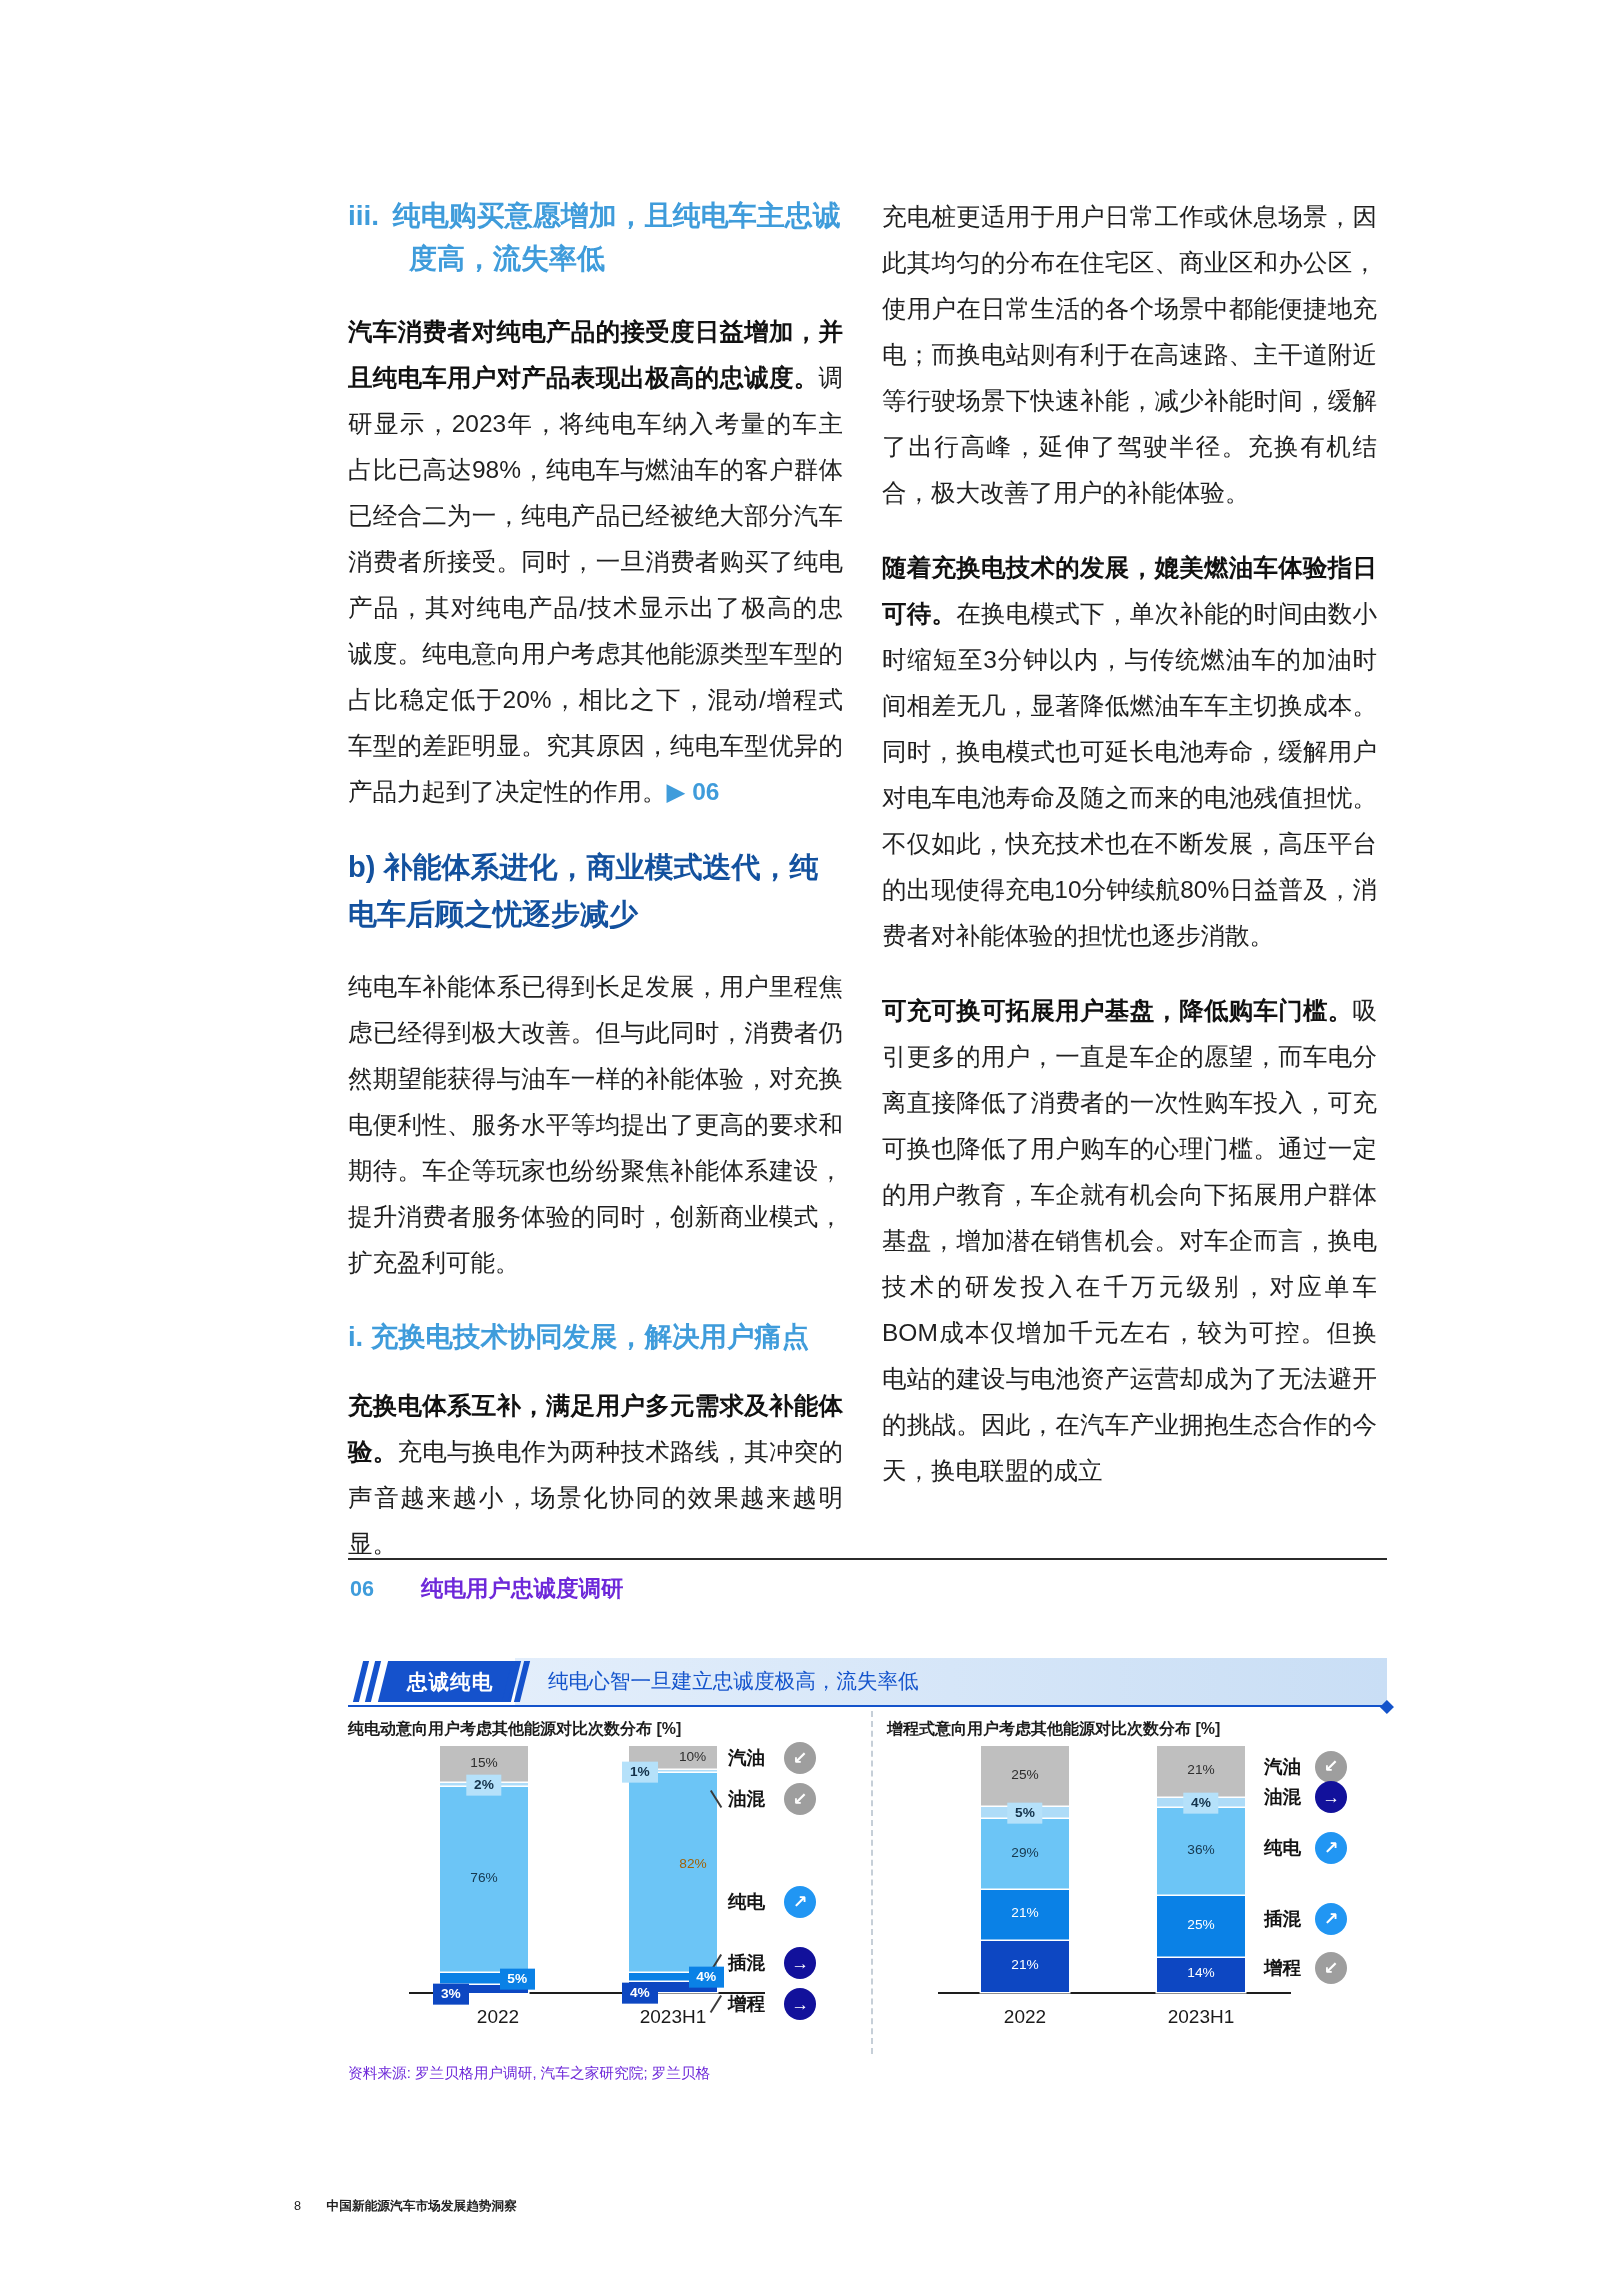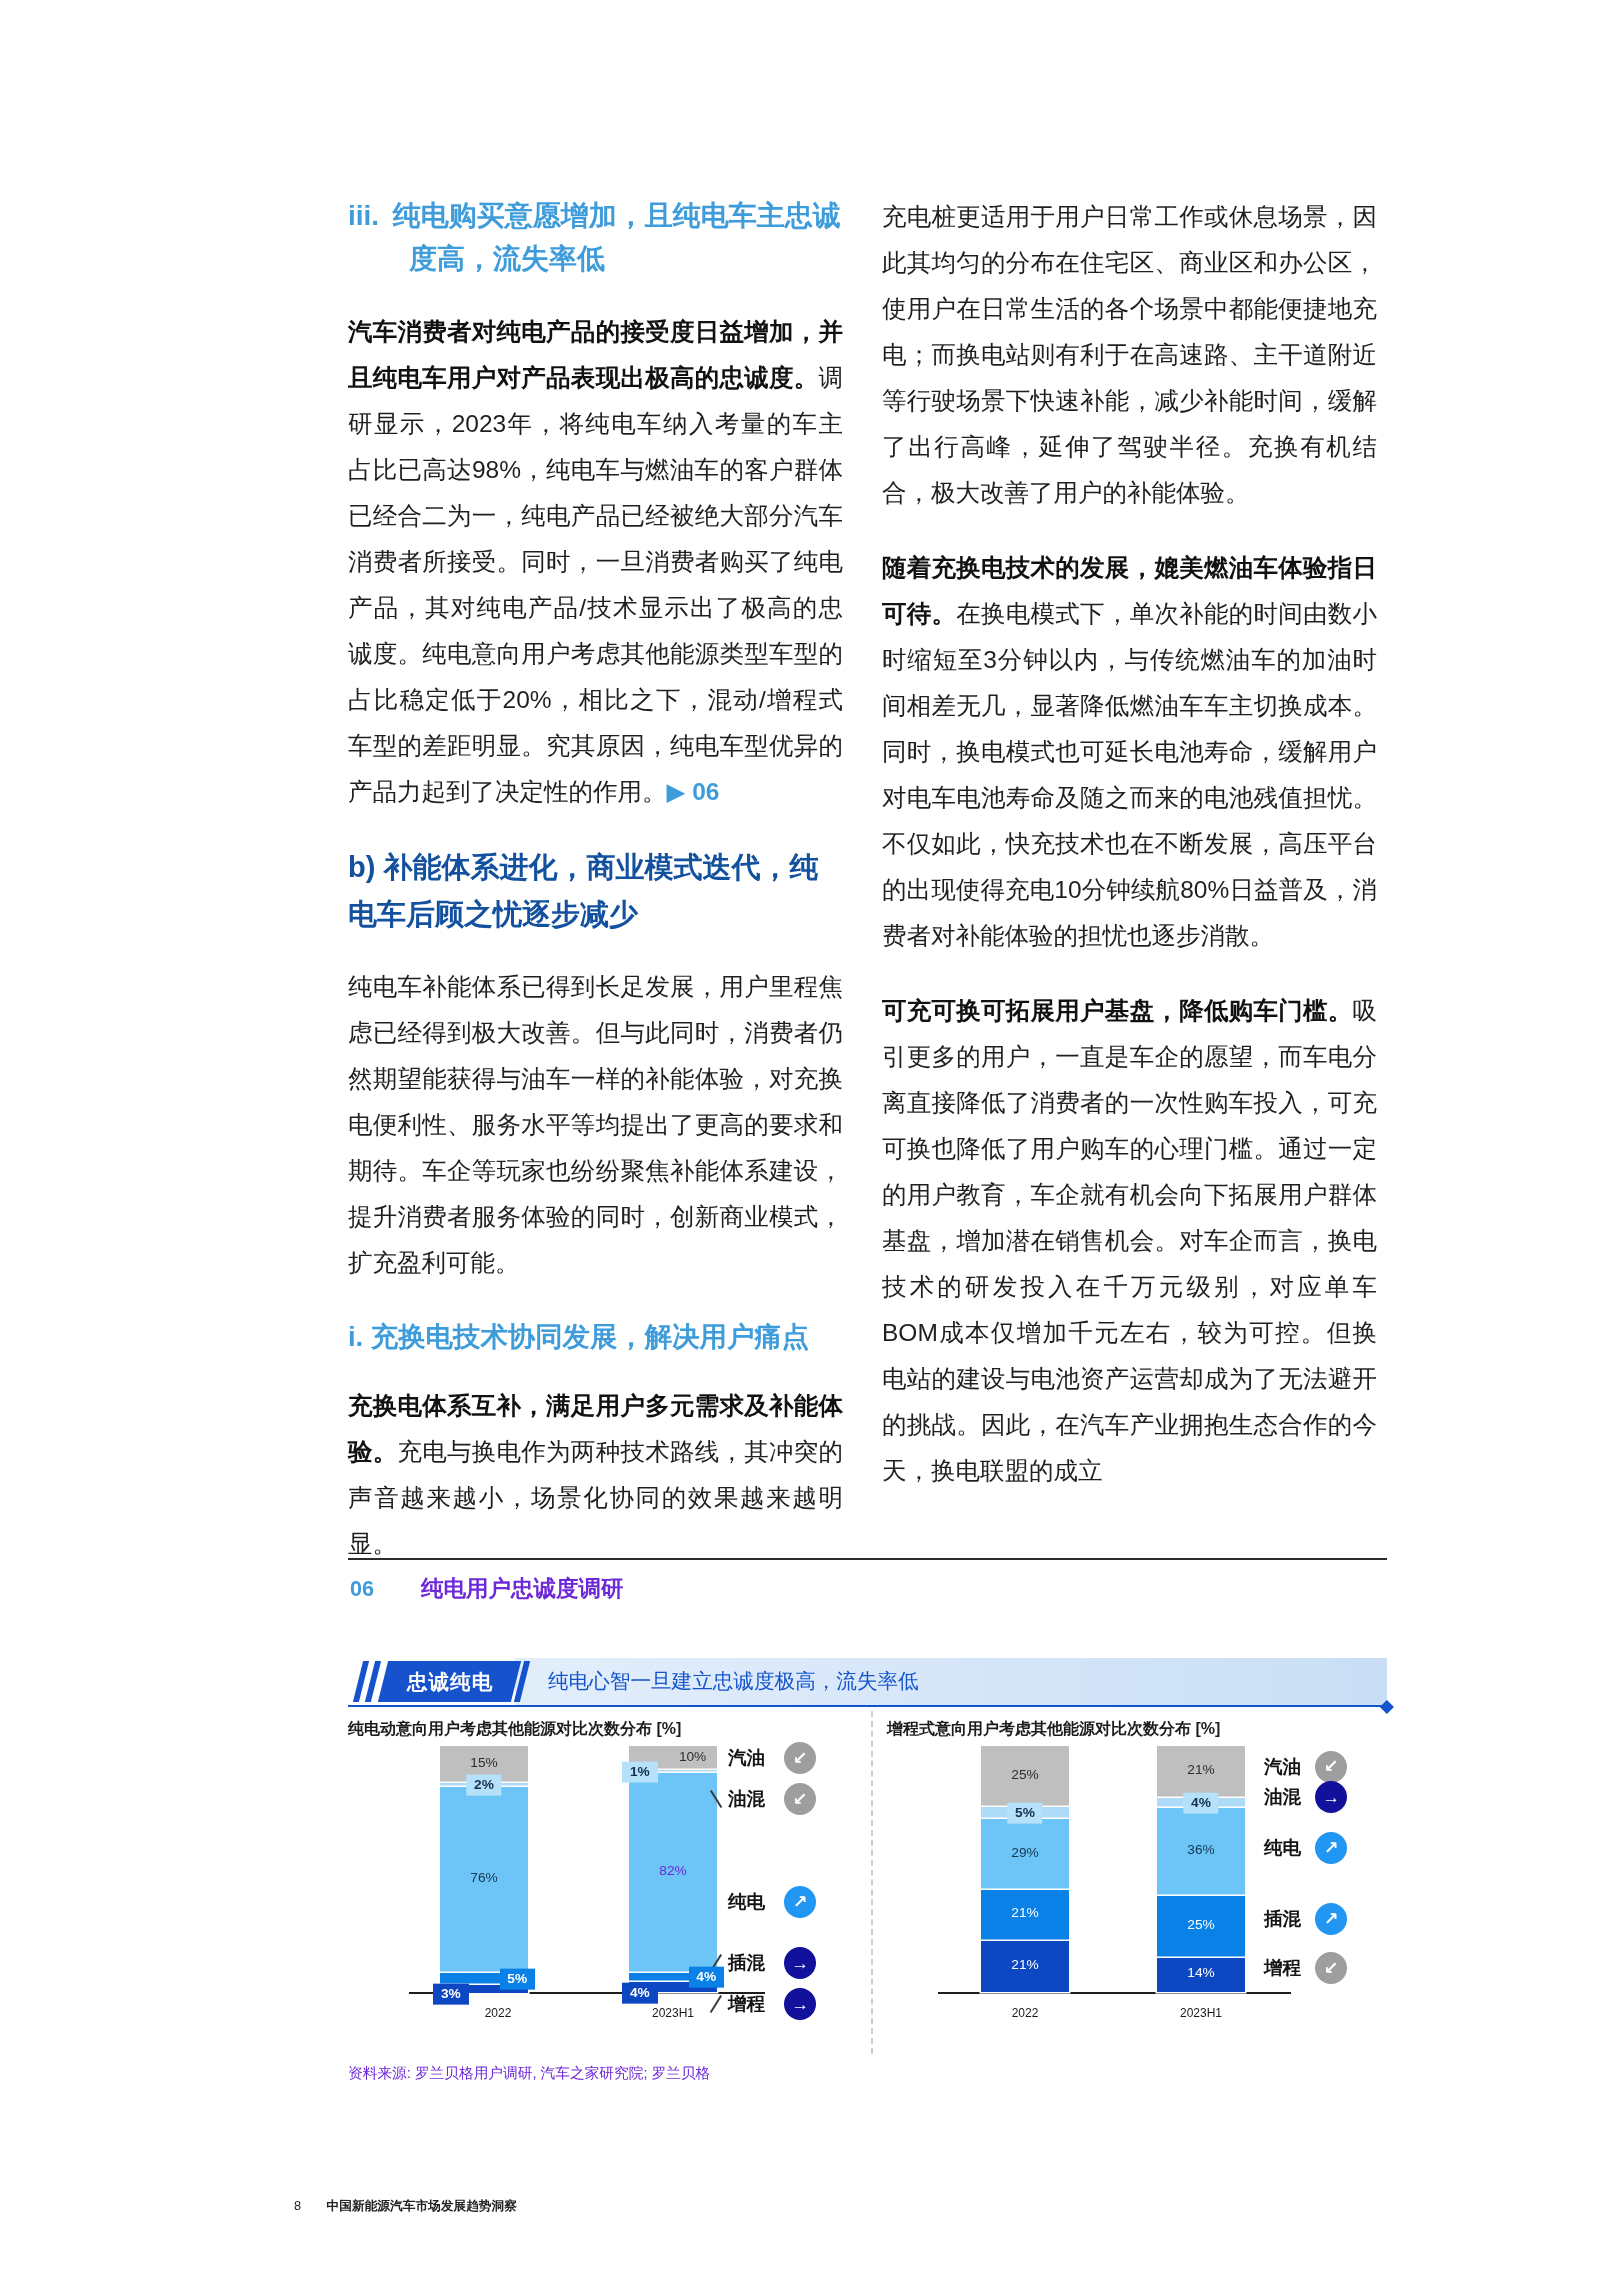--- a/index.html
+++ b/index.html
@@ -41,21 +41,21 @@
   .chart-title{position:absolute; left:0; top:0; font-size:16px; font-weight:700; color:#1c1c1c;}
   .plot{position:absolute; left:0; top:27.4px; right:0; height:323px;}
   .divider{position:absolute; left:523px; top:157px; height:343px; border-left:2px dashed #c6cfd8;}
   .axis{position:absolute; border-top:2px solid #1d1d1d;}
   .bar{position:absolute; top:0; width:88px; height:246px;}
   .seg{position:absolute; left:0; right:0; box-shadow:0 0 0 1.5px #ffffff;}
   .seg-label{position:absolute; left:0; width:100%; text-align:center; font-size:13.7px; color:#2b2b2b;}
   .value-badge{position:absolute; padding:2px 7.8px; font-size:13.7px; font-weight:700; line-height:16.7px; z-index:3;}
   .value-badge.center{transform:translate(-50%,-50%);}
   .value-badge.side{transform:translateY(-50%);}
-  .x-label{position:absolute; width:88px; text-align:center; font-size:12px; color:#1a1a1a;}
+  .x-label{position:absolute; width:88px; text-align:center; font-size:19px; color:#1a1a1a;}
   .lg-label{position:absolute; transform:translateY(-50%); font-size:18.6px; font-weight:700; color:#141414; white-space:nowrap;}
   .lg-icon{position:absolute; transform:translateY(-50%); width:32px; height:32px; border-radius:50%;
     display:flex; align-items:center; justify-content:center; color:#fff; font-size:17.6px; font-weight:700;}
   .conn{position:absolute; width:2px; height:19.6px; background:#3a3a3a;}
   .source{position:absolute; left:0; top:510px; font-size:14.7px; color:#6d28d9;}
   
   #footer{position:absolute; left:294px; top:2198px; font-size:12.7px; color:#222; display:flex; gap:25.5px; align-items:baseline;}
   #footer .doc-title{font-weight:700;}
 </style>
 </head>
@@ -116,21 +116,21 @@
             <div class="seg" style="top: 239px; height: 7.3px; background: rgb(13, 71, 194);"></div>
             <div class="value-badge side" style="background: rgb(13, 71, 194); color: rgb(255, 255, 255); top: 248px; left: -6.9px;">3%</div>
           </div>
           <div class="x-label" style="left: 106px; top: 260px;">2022</div>
           <div class="bar" style="left: 281px; width: 88px; height: 246px;">
             <div class="seg" style="top: 0px; height: 24px; background: rgb(191, 191, 191);"></div>
             <div class="seg-label" style="top: 2.4px; color: rgb(46, 46, 46); transform: translateX(19.6px);">10%</div>
             <div class="seg" style="top: 24px; height: 2.4px; background: rgb(174, 220, 248);"></div>
             <div class="value-badge side" style="background: rgb(181, 225, 250); color: rgb(20, 50, 74); top: 25.6px; left: -6.9px;">1%</div>
             <div class="seg" style="top: 27px; height: 200px; background: rgb(108, 197, 246);"></div>
-            <div class="seg-label" style="top: 117px; color: #6d28d9;">82%</div>
+            <div class="seg-label" style="top: 110px; color: #a16207; padding-left: 20px;">82%</div>
             <div class="seg" style="top: 227px; height: 9.7px; background: rgb(10, 129, 230);"></div>
             <div class="value-badge side" style="background: rgb(10, 129, 230); color: rgb(255, 255, 255); top: 231px; right: -6.9px;">4%</div>
             <div class="seg" style="top: 236px; height: 9.7px; background: rgb(13, 71, 194);"></div>
             <div class="value-badge side" style="background: rgb(13, 71, 194); color: rgb(255, 255, 255); top: 247px; left: -6.9px;">4%</div>
           </div>
           <div class="x-label" style="left: 281px; top: 260px;">2023H1</div>
           <div class="lg-label" style="left: 380px; top: 11.8px;">汽油</div>
           <div class="lg-icon" style="left: 436px; top: 11.8px; background: rgb(158, 158, 158);">↙</div>
           <div class="conn" style="left: 367px; top: 43px; transform: rotate(-32deg);"></div>
           <div class="lg-label" style="left: 380px; top: 53px;">油混</div>

